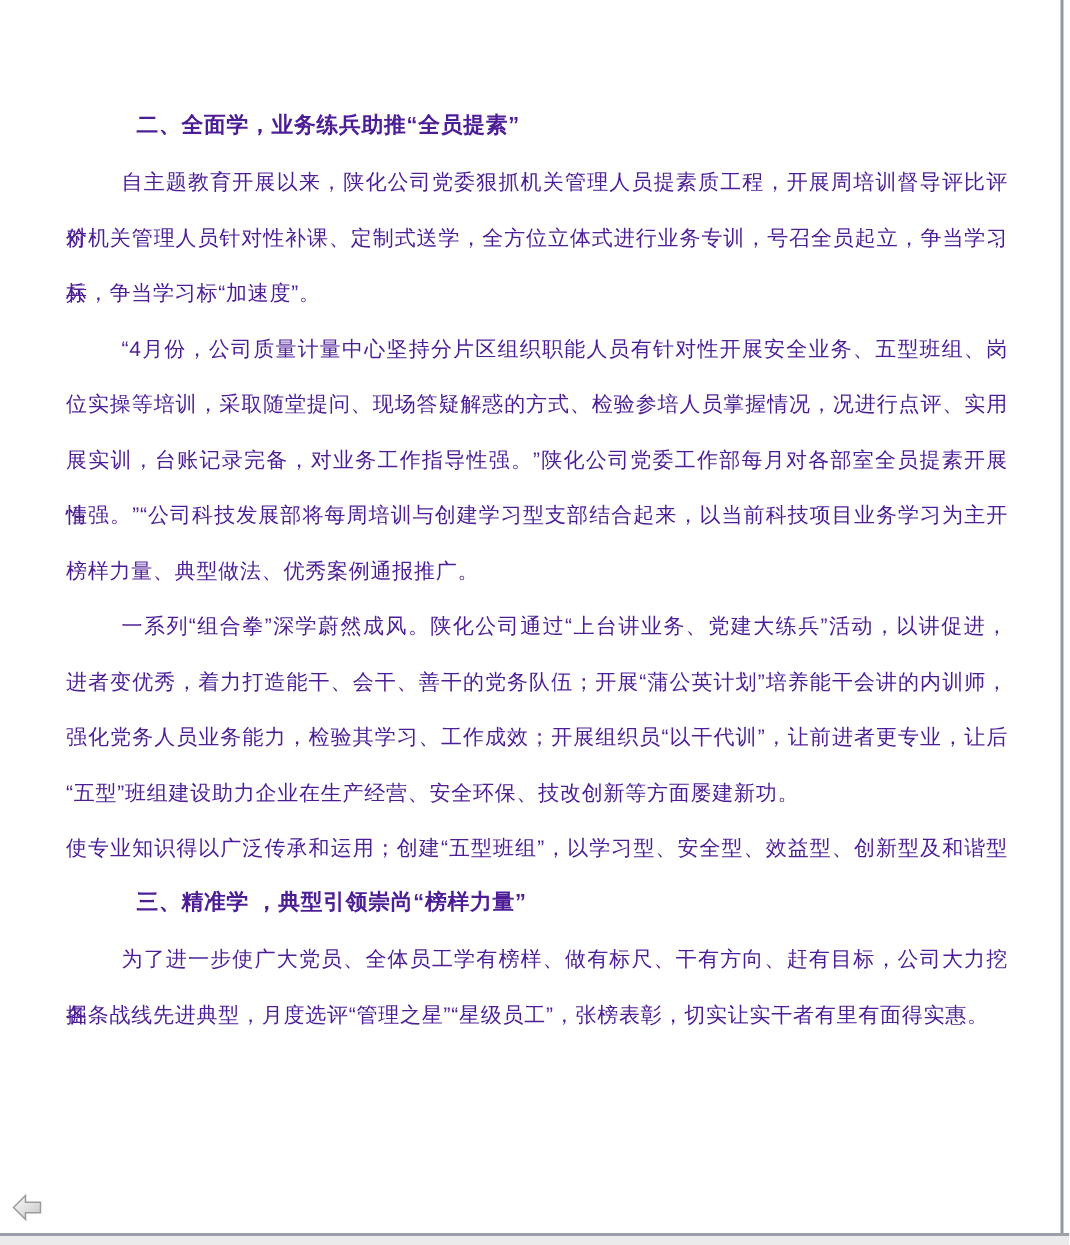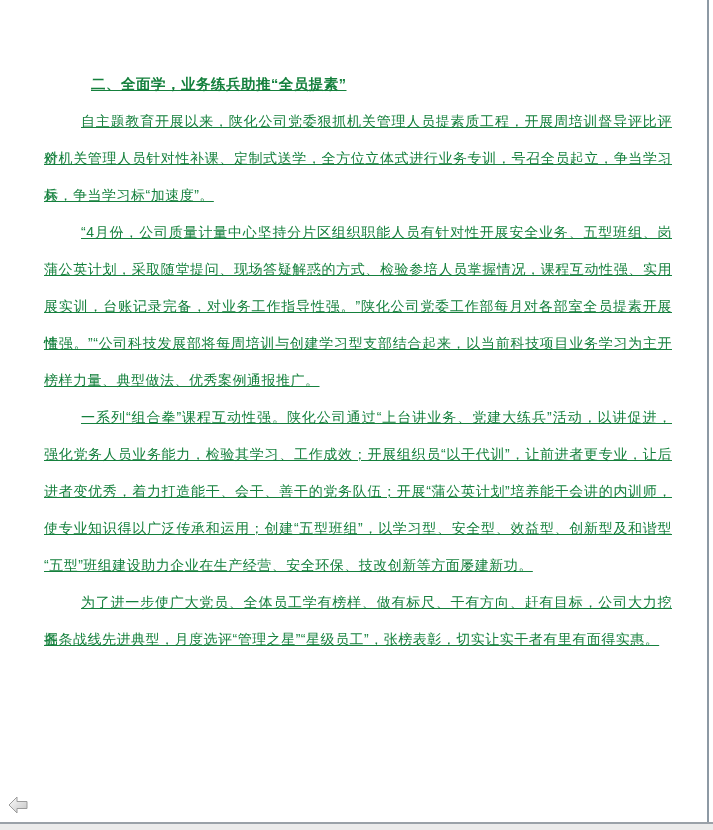--- a/index.html
+++ b/index.html
@@ -47,23 +47,22 @@
     left: 44px;
     width: 628px;
     color: #000000;
   }
   .block { margin: 0; padding: 0; }
   .line {
     height: 37px;
     line-height: 37px;
     font-size: 14px;
     letter-spacing: 0.5px;
-    color: #15803d;
+    color: #4c1d95;
     overflow: visible;
-    text-decoration: underline;
   }
   .paragraph .line.full {
     text-align: justify;
     text-align-last: justify;
   }
   .paragraph .line.first { text-indent: 37px; }
   .heading .line {
     font-weight: bold;
     font-size: 14.5px;
     text-indent: 47px;
@@ -90,31 +89,34 @@
       <div class="block heading">
         <div class="line first">二、全面学，业务练兵助推“全员提素”</div>
       </div>
       <div class="block paragraph">
         <div class="line first full">自主题教育开展以来，陕化公司党委狠抓机关管理人员提素质工程，开展周培训督导评比评价，</div>
         <div class="line full">对机关管理人员针对性补课、定制式送学，全方位立体式进行业务专训，号召全员起立，争当学习标</div>
         <div class="line">兵，争当学习标“加速度”。</div>
       </div>
       <div class="block paragraph">
         <div class="line first full">“4月份，公司质量计量中心坚持分片区组织职能人员有针对性开展安全业务、五型班组、岗</div>
-        <div class="line full">蒲公英计划，采取随堂提问、现场答疑解惑的方式、检验参培人员掌握情况，课程互动性强、实用</div>
+        <div class="line full">位实操等培训，采取随堂提问、现场答疑解惑的方式、检验参培人员掌握情况，况进行点评、实用</div>
         <div class="line full">展实训，台账记录完备，对业务工作指导性强。”陕化公司党委工作部每月对各部室全员提素开展情</div>
         <div class="line full">性强。”“公司科技发展部将每周培训与创建学习型支部结合起来，以当前科技项目业务学习为主开</div>
         <div class="line">榜样力量、典型做法、优秀案例通报推广。</div>
       </div>
       <div class="block paragraph">
-        <div class="line first full">一系列“组合拳”课程互动性强。陕化公司通过“上台讲业务、党建大练兵”活动，以讲促进，</div>
+        <div class="line first full">一系列“组合拳”深学蔚然成风。陕化公司通过“上台讲业务、党建大练兵”活动，以讲促进，</div>
+        <div class="line full">进者变优秀，着力打造能干、会干、善干的党务队伍；开展“蒲公英计划”培养能干会讲的内训师，</div>
         <div class="line full">强化党务人员业务能力，检验其学习、工作成效；开展组织员“以干代训”，让前进者更专业，让后</div>
-        <div class="line full">进者变优秀，着力打造能干、会干、善干的党务队伍；开展“蒲公英计划”培养能干会讲的内训师，</div>
+        <div class="line">“五型”班组建设助力企业在生产经营、安全环保、技改创新等方面屡建新功。</div>
         <div class="line full">使专业知识得以广泛传承和运用；创建“五型班组”，以学习型、安全型、效益型、创新型及和谐型</div>
-        <div class="line">“五型”班组建设助力企业在生产经营、安全环保、技改创新等方面屡建新功。</div>
+      </div>
+      <div class="block heading">
+        <div class="line first">三、精准学 ，典型引领崇尚“榜样力量”</div>
       </div>
       <div class="block paragraph">
         <div class="line first full">为了进一步使广大党员、全体员工学有榜样、做有标尺、干有方向、赶有目标，公司大力挖掘</div>
         <div class="line">各条战线先进典型，月度选评“管理之星”“星级员工”，张榜表彰，切实让实干者有里有面得实惠。</div>
       </div>
     </div>
 
   <div class="right-edge"></div>
   <div class="bottom-edge"></div>
   <div class="bottom-strip"></div>

